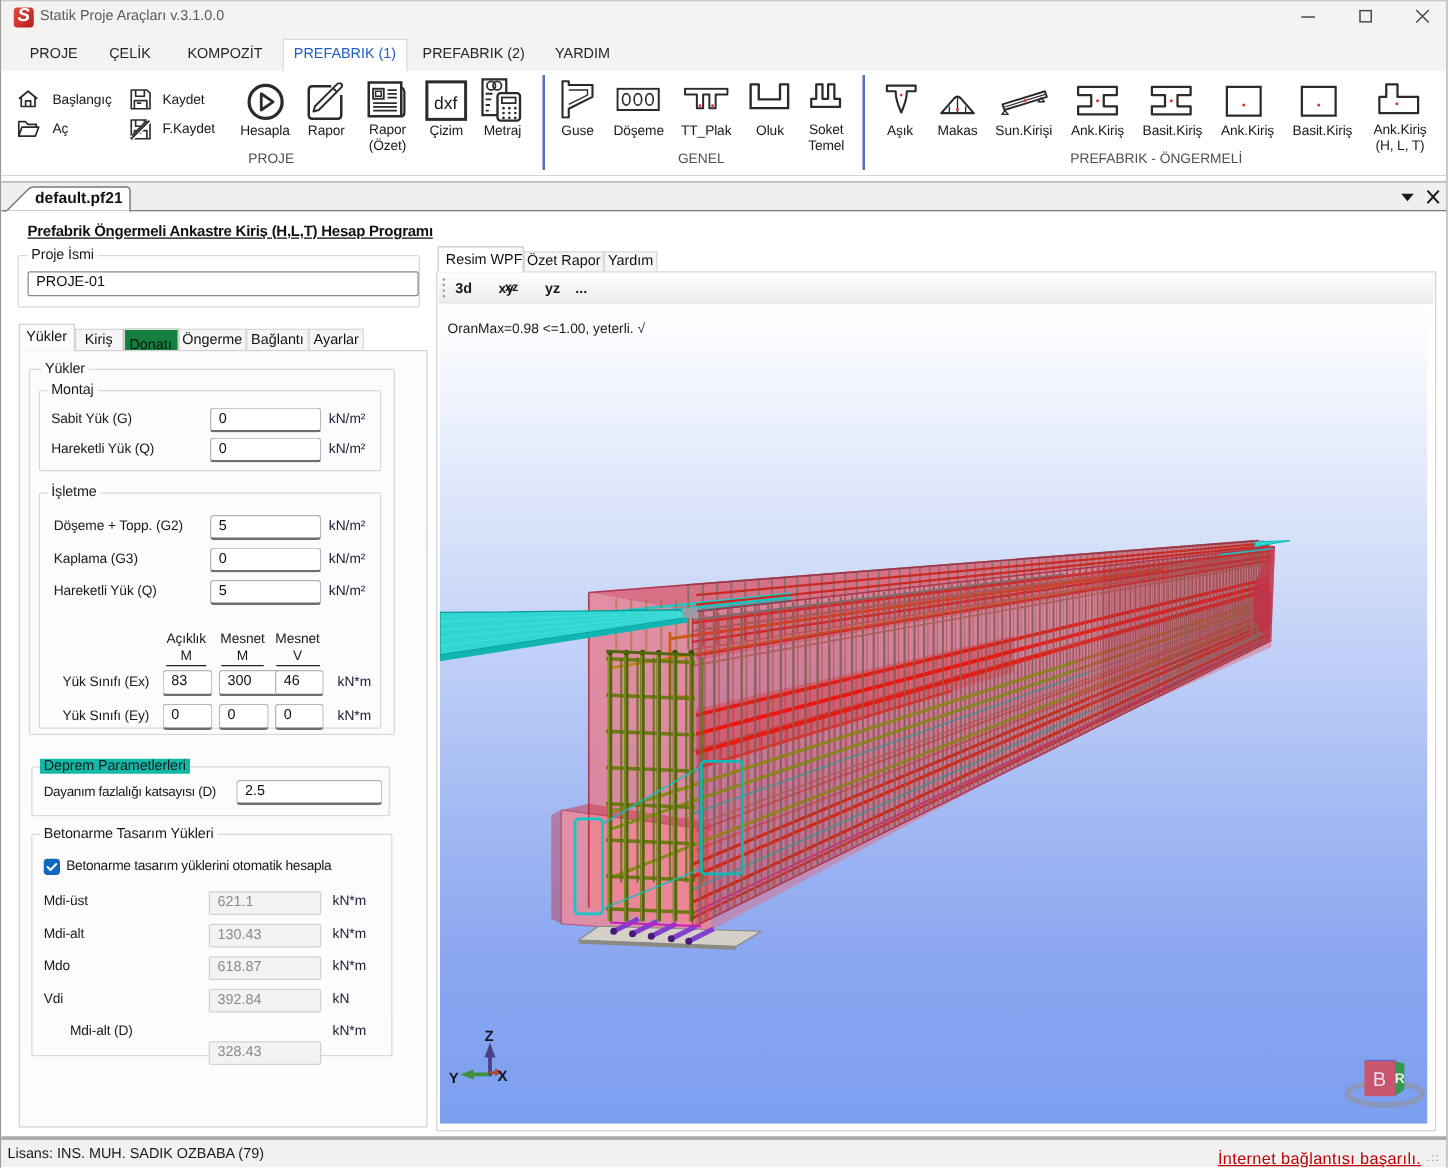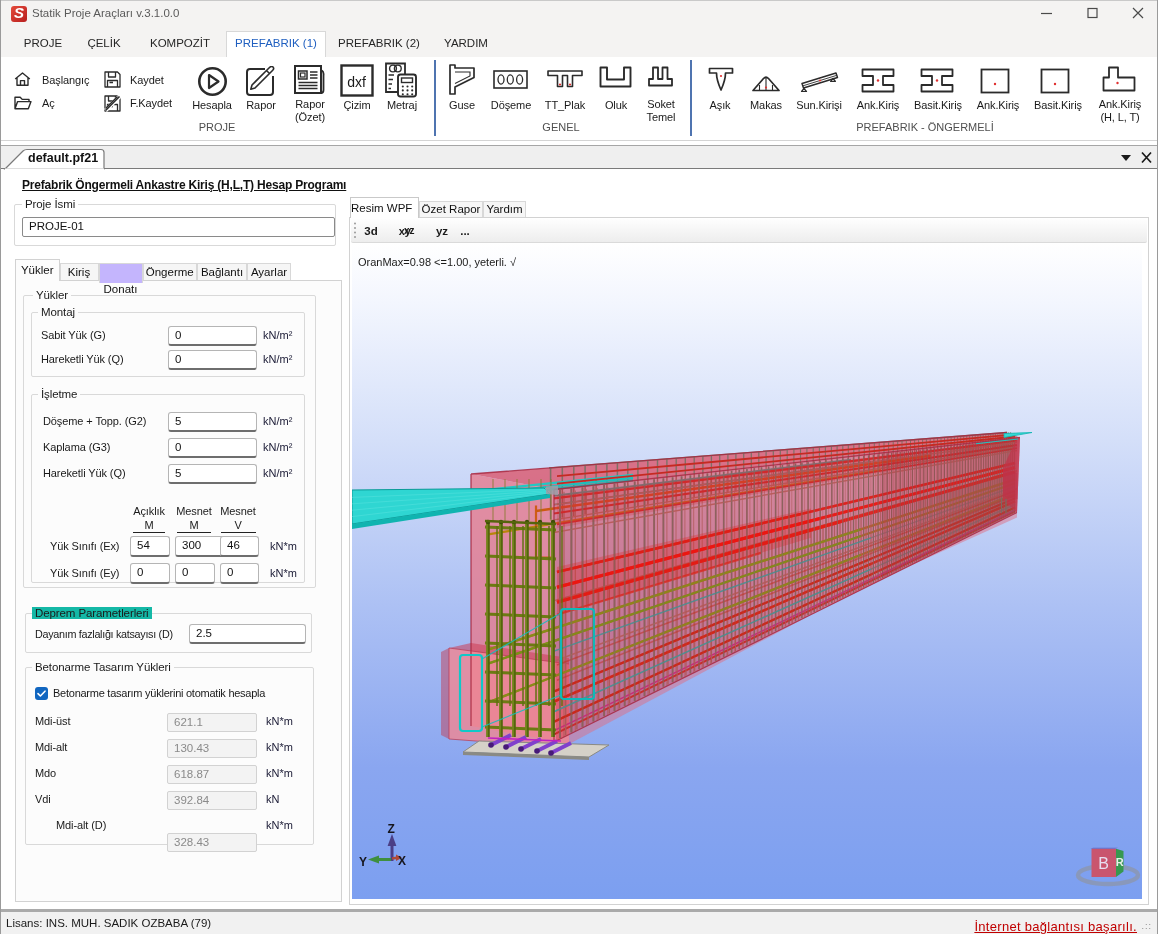--- a/index.html
+++ b/index.html
@@ -182,21 +182,21 @@
  <path d="M23,2.5 L32,12.5 M32,2.5 L23,12.5" stroke="#1a1a1a" stroke-width="1.7"></path>
 </svg>
 <div class="abs" style="left:0;top:170px;width:1158px;height:739px;background:#fff;"></div>
 <div class="abs" style="left:21px;top:178px;font-size:12px;font-weight:bold;color:#111;text-decoration:underline;letter-spacing:-0.2px;">Prefabrik Öngermeli Ankastre Kiriş (H,L,T) Hesap Programı</div>
 <div class="gbox" style="left:13px;top:204px;width:322px;height:42px;background:#fff;"></div>
 <div class="glab" style="left:21px;top:198px;background:#fff;">Proje İsmi</div>
 <div class="inp" style="left:21px;top:217px;width:313px;height:20px;border:1px solid #8a8a8a;border-radius:2px;">PROJE-01</div>
 <div class="abs" style="left:14px;top:280px;width:327px;height:622px;background:#fcfcfc;border:1px solid #d2d2d2;"></div>
 <div class="abs" style="left:14px;top:259px;width:44.5px;height:22px;background:#fcfcfc;border:1px solid #d2d2d2;border-bottom:none;z-index:3;text-align:center;font-size:11.5px;color:#111;padding-top:4px;">Yükler</div>
 <div class="abs" style="left:58.5px;top:263px;width:39px;height:17px;background:#f6f6f6;border:1px solid #d8d8d8;border-bottom:none;text-align:center;font-size:11.5px;color:#111;padding-top:2px;">Kiriş</div>
-<div class="abs" style="left:97.5px;top:263px;width:44px;height:17px;background:#c4b5fd;border:1px solid #d8d8d8;border-bottom:none;text-align:center;font-size:11.5px;color:#111;padding-top:19px;">Donatı</div>
+<div class="abs" style="left:97.5px;top:263px;width:44px;height:17px;background:#15803d;border:1px solid #d8d8d8;border-bottom:none;text-align:center;font-size:11.5px;color:#111;padding-top:6px;">Donatı</div>
 <div class="abs" style="left:141.5px;top:263px;width:54.5px;height:17px;background:#f6f6f6;border:1px solid #d8d8d8;border-bottom:none;text-align:center;font-size:11.5px;color:#111;padding-top:2px;">Öngerme</div>
 <div class="abs" style="left:196px;top:263px;width:50px;height:17px;background:#f6f6f6;border:1px solid #d8d8d8;border-bottom:none;text-align:center;font-size:11.5px;color:#111;padding-top:2px;">Bağlantı</div>
 <div class="abs" style="left:246px;top:263px;width:44px;height:17px;background:#f6f6f6;border:1px solid #d8d8d8;border-bottom:none;text-align:center;font-size:11.5px;color:#111;padding-top:2px;">Ayarlar</div>
 <div class="gbox" style="left:22px;top:295px;width:293px;height:293px;background:#fcfcfc;"></div>
 <div class="glab" style="left:32px;top:289px;background:#fcfcfc;">Yükler</div>
 <div class="gbox" style="left:30px;top:312px;width:274px;height:65px;background:#fcfcfc;"></div>
 <div class="glab" style="left:37px;top:306px;background:#fcfcfc;">Montaj</div>
 <div class="lbl" style="left:40px;top:329px;">Sabit Yük (G)</div>
 <div class="inp" style="left:167px;top:326px;width:89px;height:20px;">0</div>
 <div class="unit" style="left:262px;top:329px;">kN/m²</div>
@@ -217,21 +217,21 @@
 <div class="lbl" style="left:113px;top:505px;width:70px;text-align:center;">Açıklık</div>
 <div class="lbl" style="left:158px;top:505px;width:70px;text-align:center;">Mesnet</div>
 <div class="lbl" style="left:202px;top:505px;width:70px;text-align:center;">Mesnet</div>
 <div class="lbl" style="left:113px;top:519px;width:70px;text-align:center;">M</div>
 <div class="lbl" style="left:158px;top:519px;width:70px;text-align:center;">M</div>
 <div class="lbl" style="left:202px;top:519px;width:70px;text-align:center;">V</div>
 <div class="abs" style="left:132px;top:532px;width:32px;height:1px;background:#222;"></div>
 <div class="abs" style="left:176px;top:532px;width:34px;height:1px;background:#222;"></div>
 <div class="abs" style="left:220px;top:532px;width:35px;height:1px;background:#222;"></div>
 <div class="lbl" style="left:49px;top:540px;">Yük Sınıfı (Ex)</div>
-<div class="inp" style="left:129px;top:536px;width:40px;height:21px;">54</div>
+<div class="inp" style="left:129px;top:536px;width:40px;height:21px;">83</div>
 <div class="inp" style="left:174px;top:536px;width:60px;height:21px;">300</div>
 <div class="inp" style="left:219px;top:536px;width:39px;height:21px;">46</div>
 <div class="unit" style="left:269px;top:540px;">kN*m</div>
 <div class="lbl" style="left:49px;top:567px;">Yük Sınıfı (Ey)</div>
 <div class="inp" style="left:129px;top:563px;width:40px;height:21px;">0</div>
 <div class="inp" style="left:174px;top:563px;width:40px;height:21px;">0</div>
 <div class="inp" style="left:219px;top:563px;width:39px;height:21px;">0</div>
 <div class="unit" style="left:269px;top:567px;">kN*m</div>
 <div class="gbox" style="left:24px;top:613px;width:287px;height:40px;background:#fcfcfc;"></div>
 <div class="glab" style="left:31px;top:607px;background:#14b8a6;">Deprem Parametlerleri</div>
@@ -253,21 +253,21 @@
 <div class="lbl" style="left:34px;top:767px;">Mdo</div>
 <div class="dinp" style="left:166px;top:765px;width:90px;height:19px;">618.87</div>
 <div class="unit" style="left:265px;top:767px;">kN*m</div>
 <div class="lbl" style="left:34px;top:793px;">Vdi</div>
 <div class="dinp" style="left:166px;top:791px;width:90px;height:19px;">392.84</div>
 <div class="unit" style="left:265px;top:793px;">kN</div>
 <div class="lbl" style="left:34px;top:819px;padding-left:21px;">Mdi-alt (D)</div>
 <div class="dinp" style="left:166px;top:817px;width:90px;height:19px;margin-top:16px;">328.43</div>
 <div class="unit" style="left:265px;top:819px;">kN*m</div>
 <div class="abs" style="left:348px;top:217px;width:800px;height:688px;background:#fff;border:1px solid #d2d2d2;"></div>
-<div class="abs" style="left:349px;top:197px;width:69px;height:21px;background:#fff;border:1px solid #c9c9c9;border-bottom:none;z-index:3;text-align:left;font-size:11.5px;color:#111;padding-top:4px;">Resim WPF</div>
+<div class="abs" style="left:349px;top:197px;width:69px;height:21px;background:#fff;border:1px solid #c9c9c9;border-bottom:none;z-index:3;text-align:right;font-size:11.5px;color:#111;padding-top:4px;">Resim WPF</div>
 <div class="abs" style="left:418px;top:201px;width:64px;height:16px;background:#f6f6f6;border:1px solid #d8d8d8;border-bottom:none;text-align:center;font-size:11.5px;color:#111;padding-top:1px;">Özet Rapor</div>
 <div class="abs" style="left:482px;top:201px;width:43px;height:16px;background:#f6f6f6;border:1px solid #d8d8d8;border-bottom:none;text-align:center;font-size:11.5px;color:#111;padding-top:1px;">Yardım</div>
 <div class="abs" style="left:350px;top:219px;width:796px;height:24px;background:linear-gradient(#fefefe,#ededed);border-bottom:1px solid #dadada;border-radius:2px;"></div>
 <svg class="abs" style="left:352px;top:221px;" width="6" height="20" viewBox="0 0 6 20">
 <circle cx="2" cy="2.5" r="1" fill="#9a9a9a"></circle>
     <circle cx="2" cy="7" r="1" fill="#9a9a9a"></circle>
     <circle cx="2" cy="11.5" r="1" fill="#9a9a9a"></circle>
     <circle cx="2" cy="16" r="1" fill="#9a9a9a"></circle>
 </svg>
 <div class="abs" style="left:355px;top:225px;width:30px;text-align:center;font-size:11.5px;font-weight:bold;color:#1a1a1a;">3d</div>

